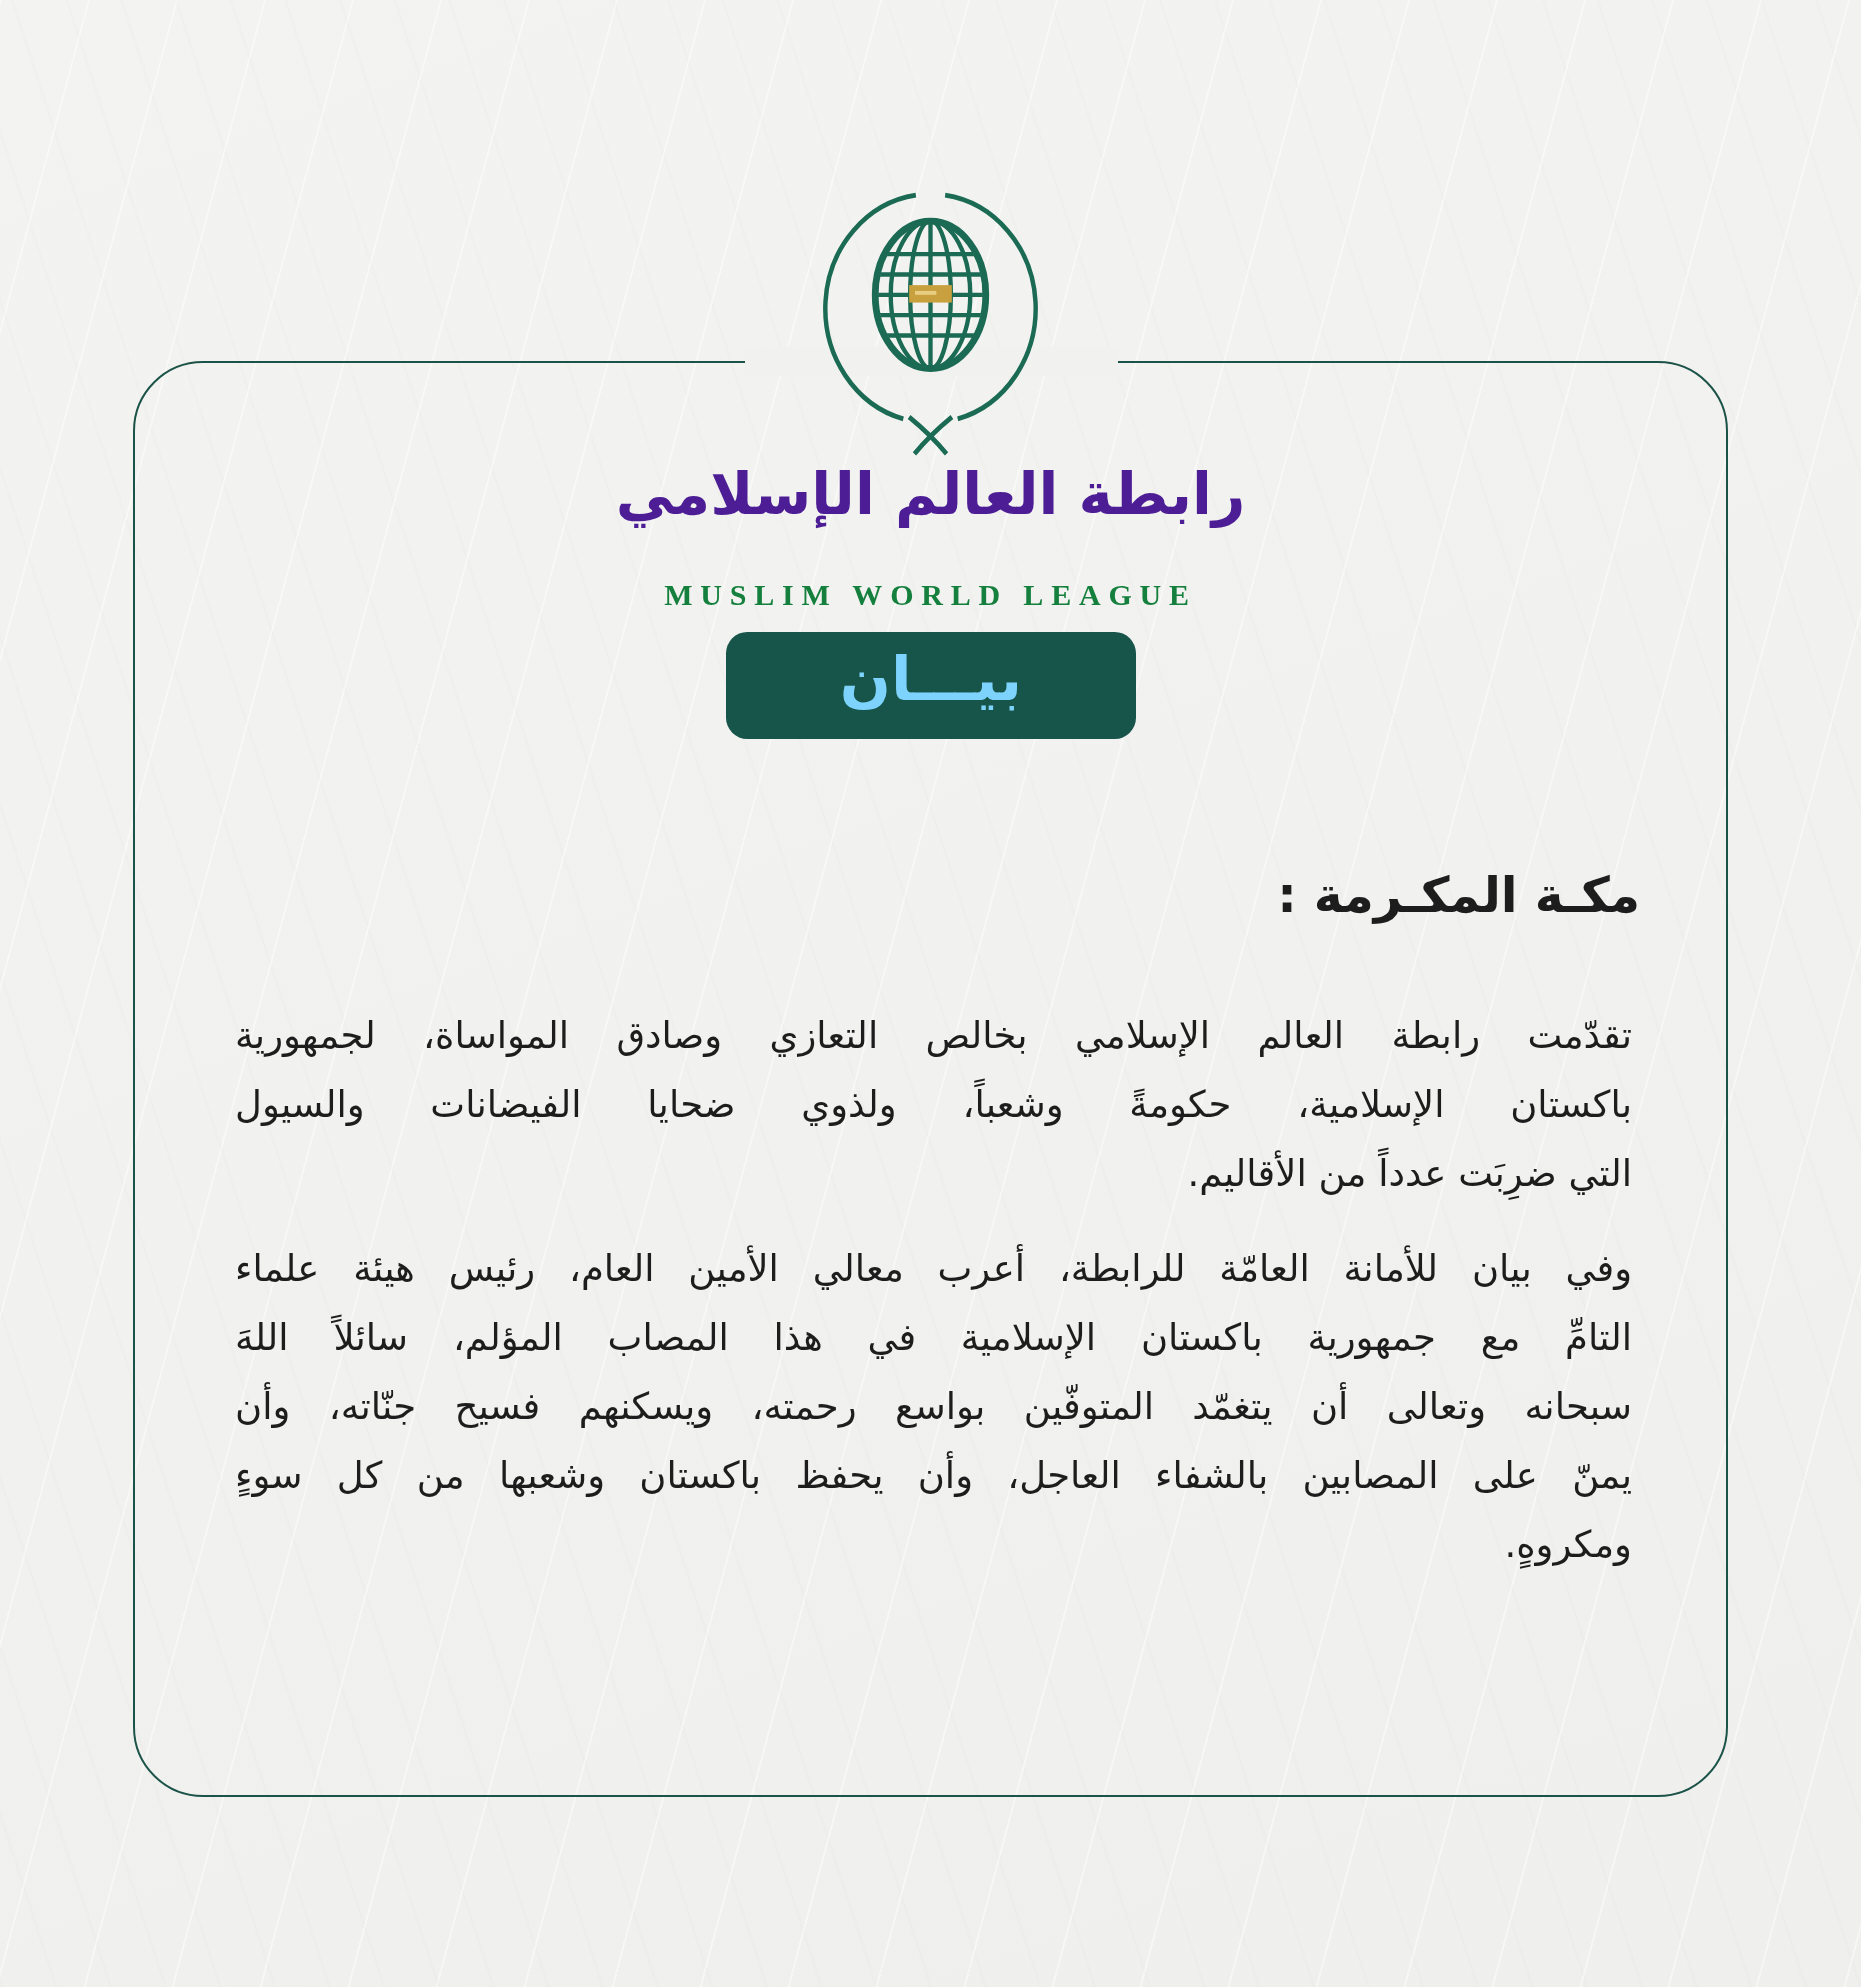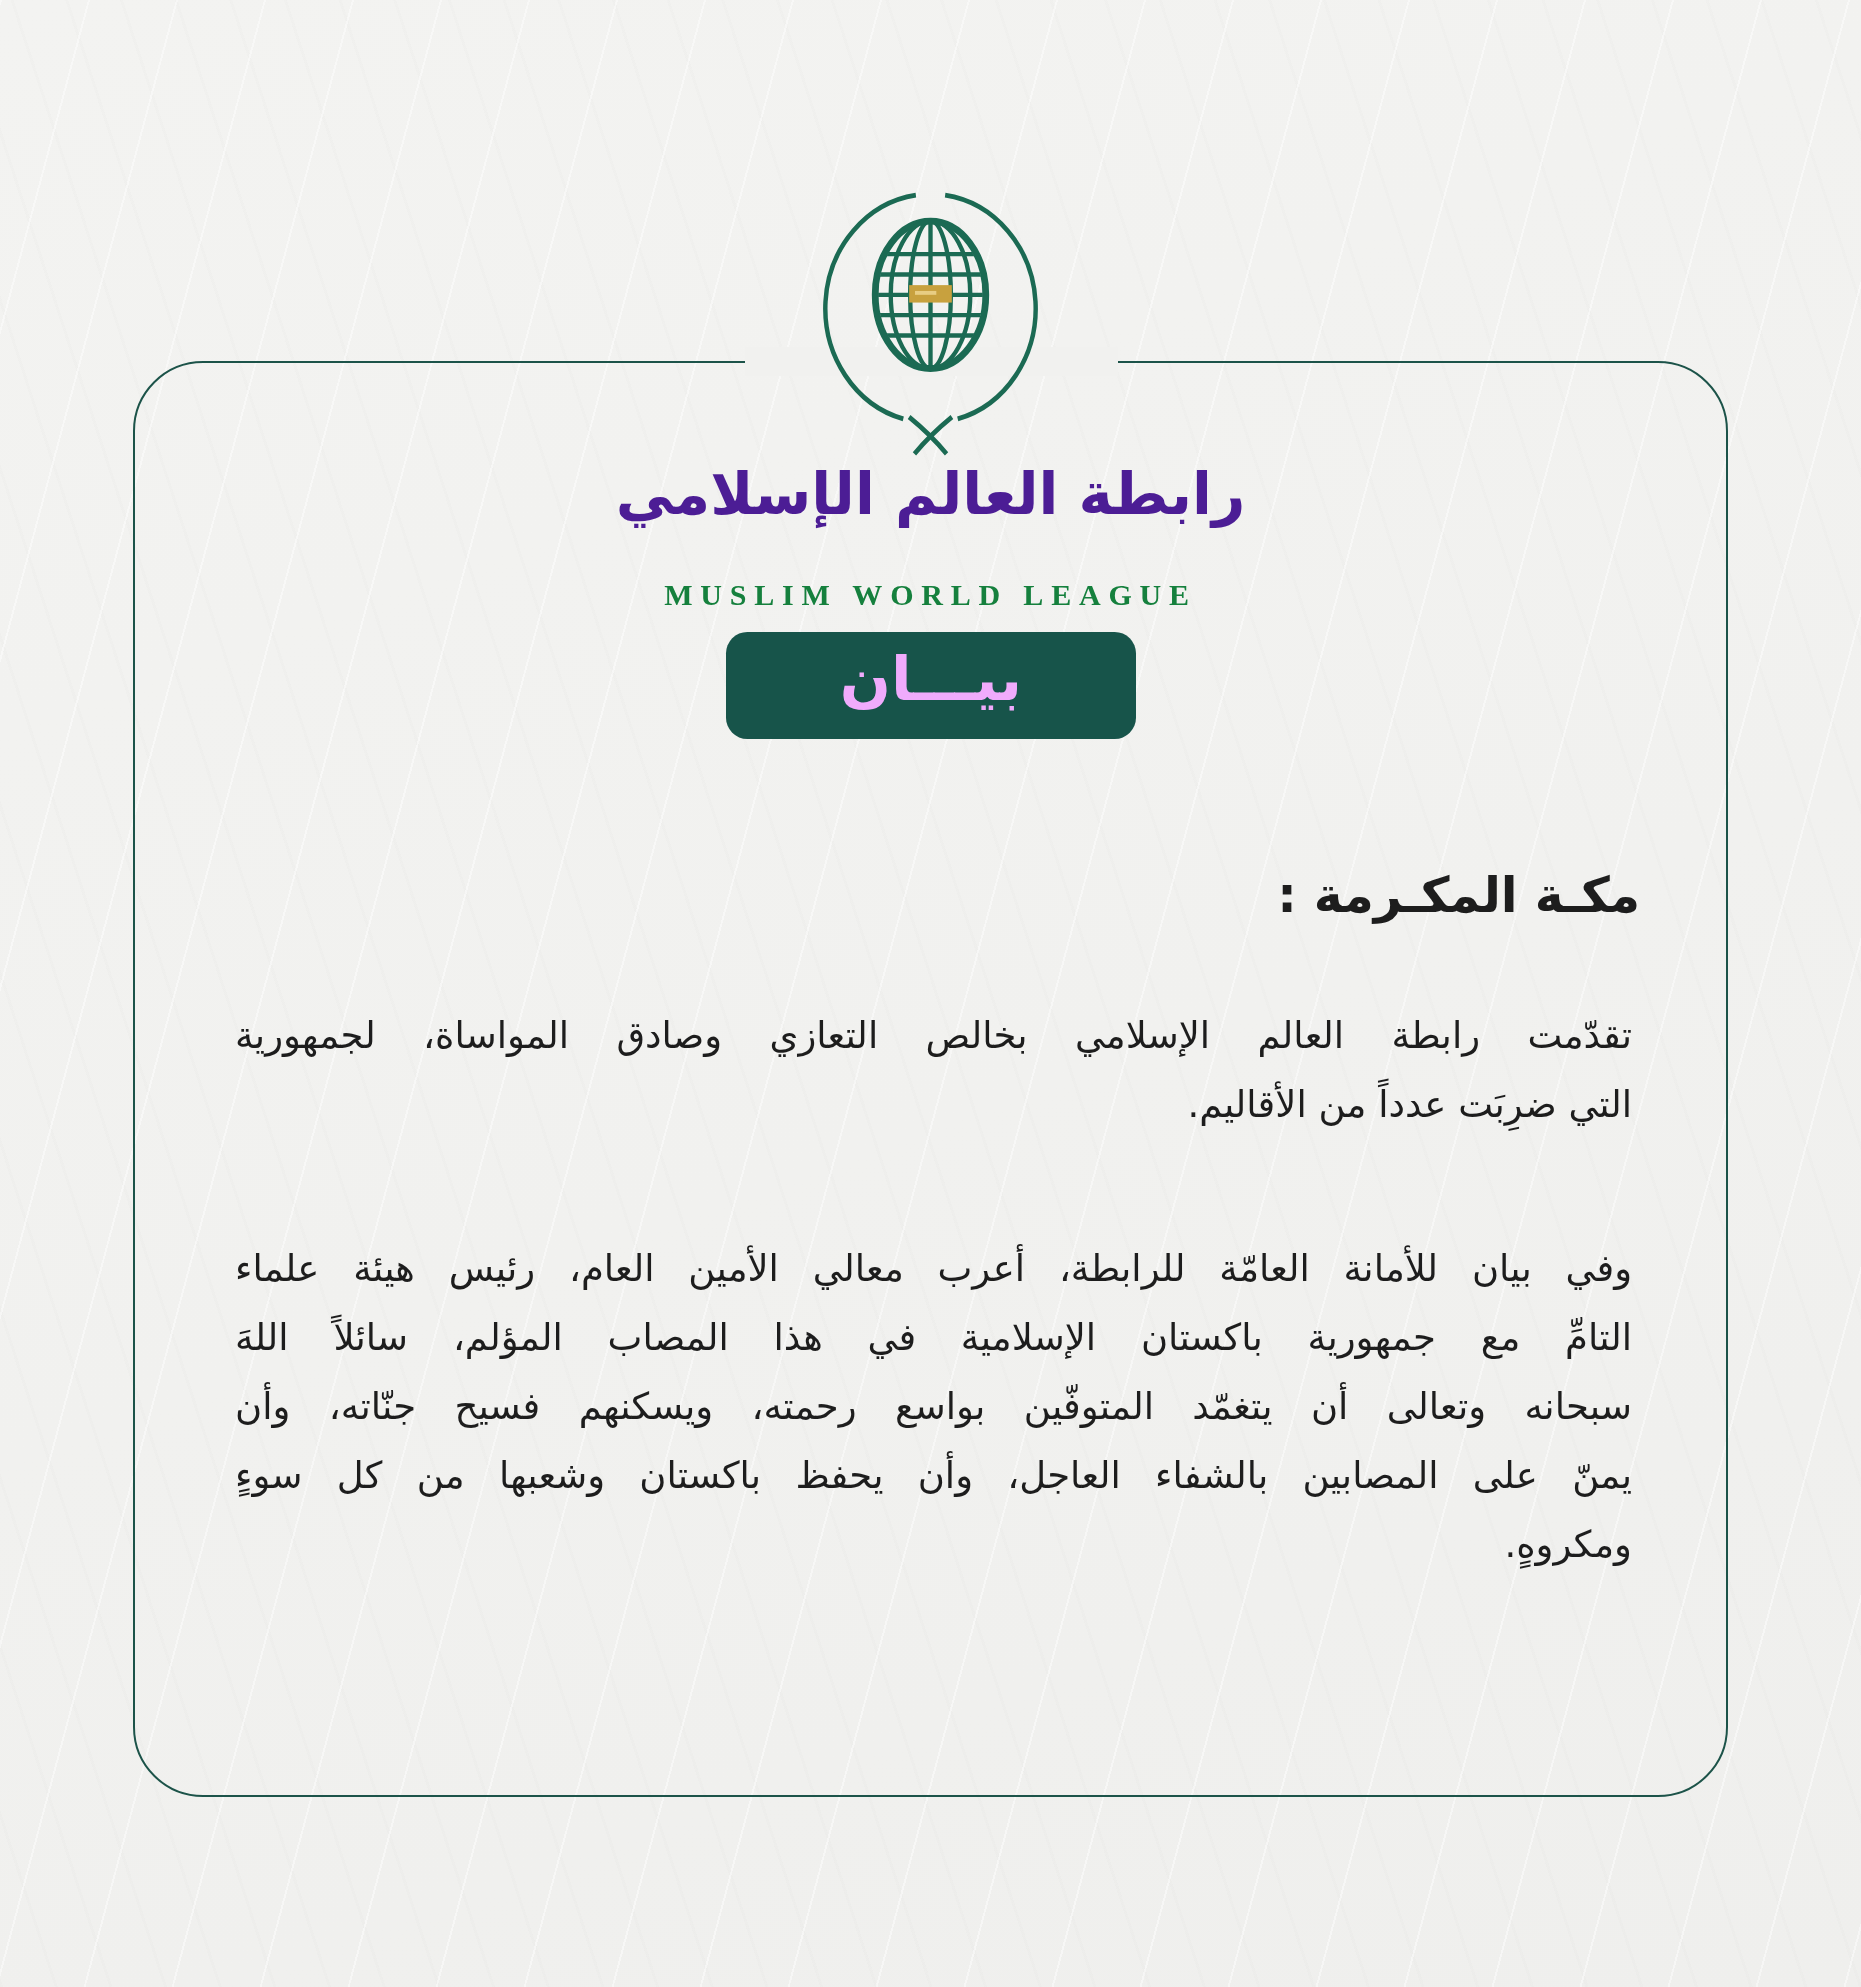--- a/index.html
+++ b/index.html
@@ -44,21 +44,21 @@
   }
 
   
   .banner{
     position:absolute; left:726px; top:632px; width:410px; height:107px;
     background:#17544a; border-radius:21.3px;
     display:flex; align-items:center; justify-content:center;
     direction:rtl;
   }
   .banner-label{
-    color:#f0abfc; font-size:60px; font-weight:700; line-height:1;
+    color:#7dd3fc; font-size:60px; font-weight:700; line-height:1;
     padding-bottom:13.6px;
   }
 
   
   .dateline{
     position:absolute; right:221px; top:867px; width:1397px;
     direction:rtl; text-align:right;
     font-size:49px; font-weight:700; color:#1d1d1d;
   }
   .paragraph{
@@ -148,20 +148,21 @@
 <div class="en-wordmark">MUSLIM WORLD LEAGUE</div>
 
 <div class="banner">
   <span class="banner-label">بيـــان</span>
 </div>
 
 <div class="dateline">مكـة المكـرمة :</div>
 
 <div class="paragraph p1">
   <div class="t-line">تقدّمت رابطة العالم الإسلامي بخالص التعازي وصادق المواساة، لجمهورية</div>
+  <div class="t-line">باكستان الإسلامية، حكومةً وشعباً، ولذوي ضحايا الفيضانات والسيول</div>
   <div class="t-line last">التي ضرِبَت عدداً من الأقاليم.</div>
 </div>
 
 <div class="paragraph p2">
   <div class="t-line">وفي بيان للأمانة العامّة للرابطة، أعرب معالي الأمين العام، رئيس هيئة علماء</div>
   <div class="t-line">التامِّ مع جمهورية باكستان الإسلامية في هذا المصاب المؤلم، سائلاً اللهَ</div>
   <div class="t-line">سبحانه وتعالى أن يتغمّد المتوفّين بواسع رحمته، ويسكنهم فسيح جنّاته، وأن</div>
   <div class="t-line">يمنّ على المصابين بالشفاء العاجل، وأن يحفظ باكستان وشعبها من كل سوءٍ</div>
   <div class="t-line last">ومكروهٍ.</div>
 </div>

